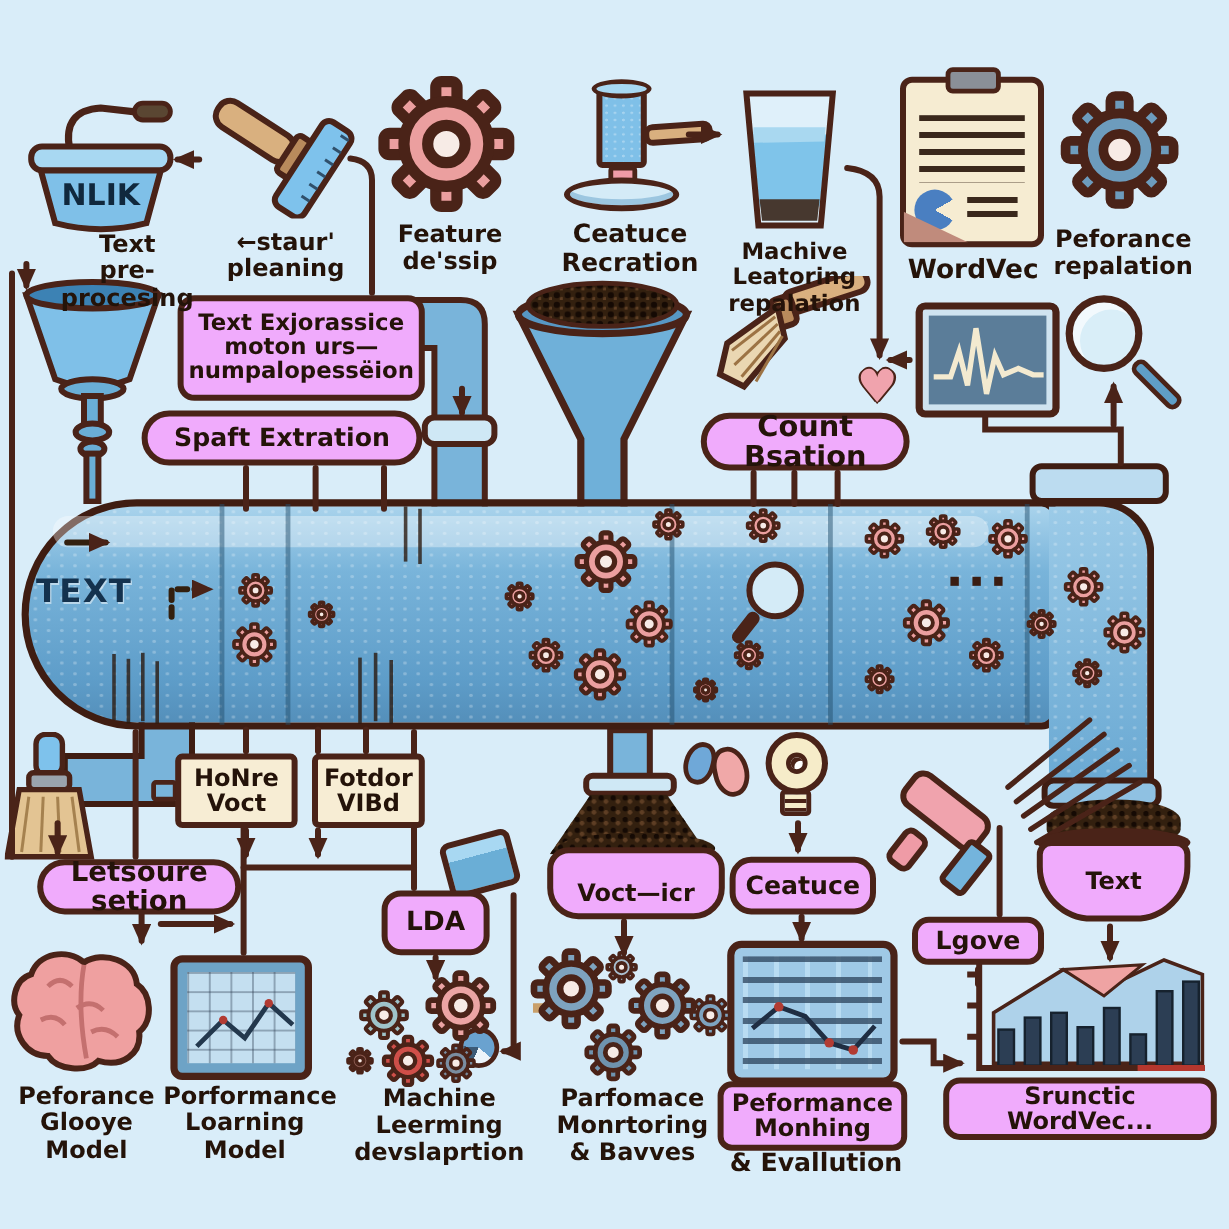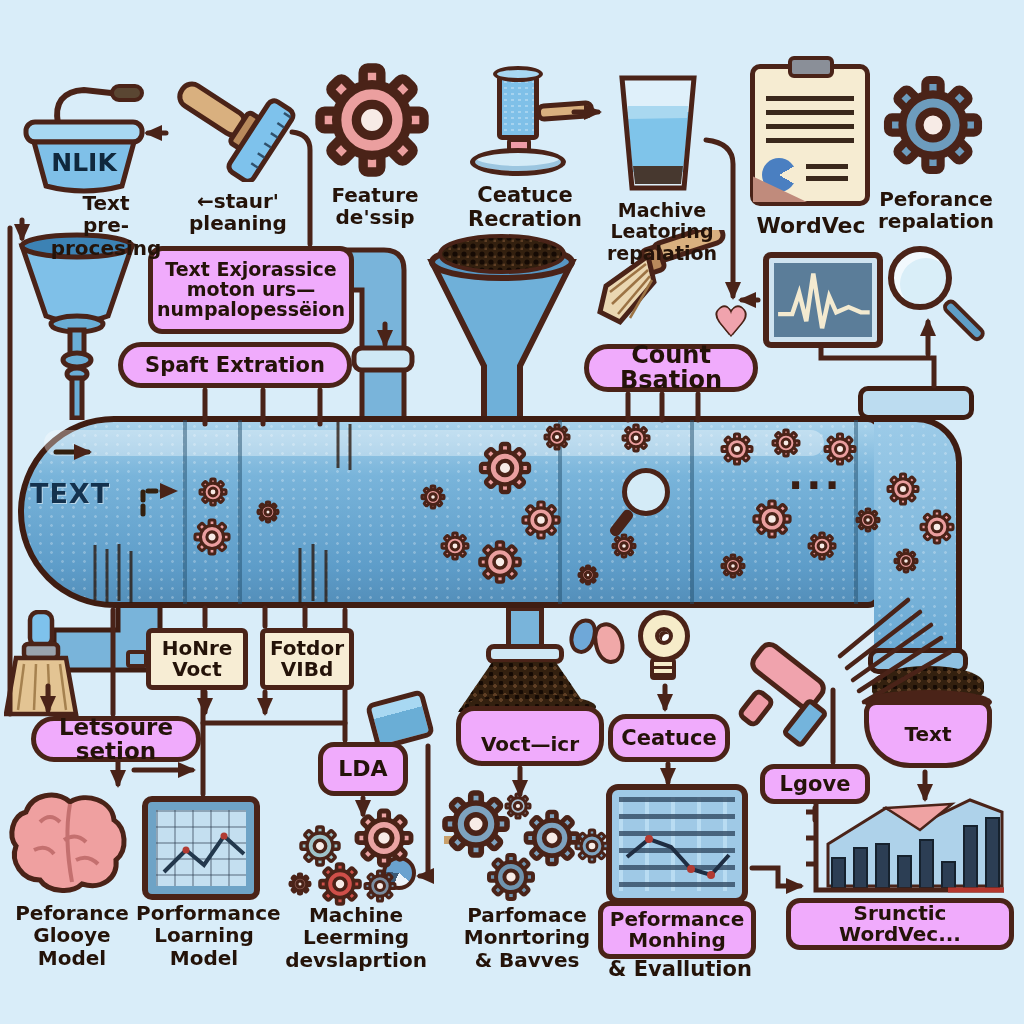--- a/index.html
+++ b/index.html
@@ -291,21 +291,21 @@
 <div class="cap" style="left:752px;top:214px;width:118px;font-size:22px">WordVec</div>
 <div class="cap" style="left:866px;top:188px;width:140px">Peforance
 repalation</div>
 
 <div class="cap" style="left:4px;top:902px;width:136px">Peforance
 Glooye
 Model</div>
 <div class="cap" style="left:136px;top:902px;width:136px">Porformance
 Loarning
 Model</div>
-<div class="cap" style="left:278px;top:904px;width:156px">Machine
+<div class="cap" style="left:288px;top:904px;width:156px">Machine
 Leerming
 devslaprtion</div>
 <div class="cap" style="left:448px;top:904px;width:158px">Parfomace
 Monrtoring
 &amp; Bavves</div>
 
 <svg class="ic" style="left:6px;top:788px" width="128" height="112" viewBox="0 0 128 112">
   <path d="M64,14 C50,2 26,6 20,24 C6,28 2,48 10,58 C4,74 16,92 34,92 C42,104 66,106 76,96 C96,102 112,90 110,72 C122,62 120,40 108,32 C106,12 80,4 64,14 Z" fill="#efa0a0" stroke="#4a2318" stroke-width="5"></path>
   <g fill="none" stroke="#c4706f" stroke-width="4">
     <path d="M34,34 Q44,24 54,34"></path>

